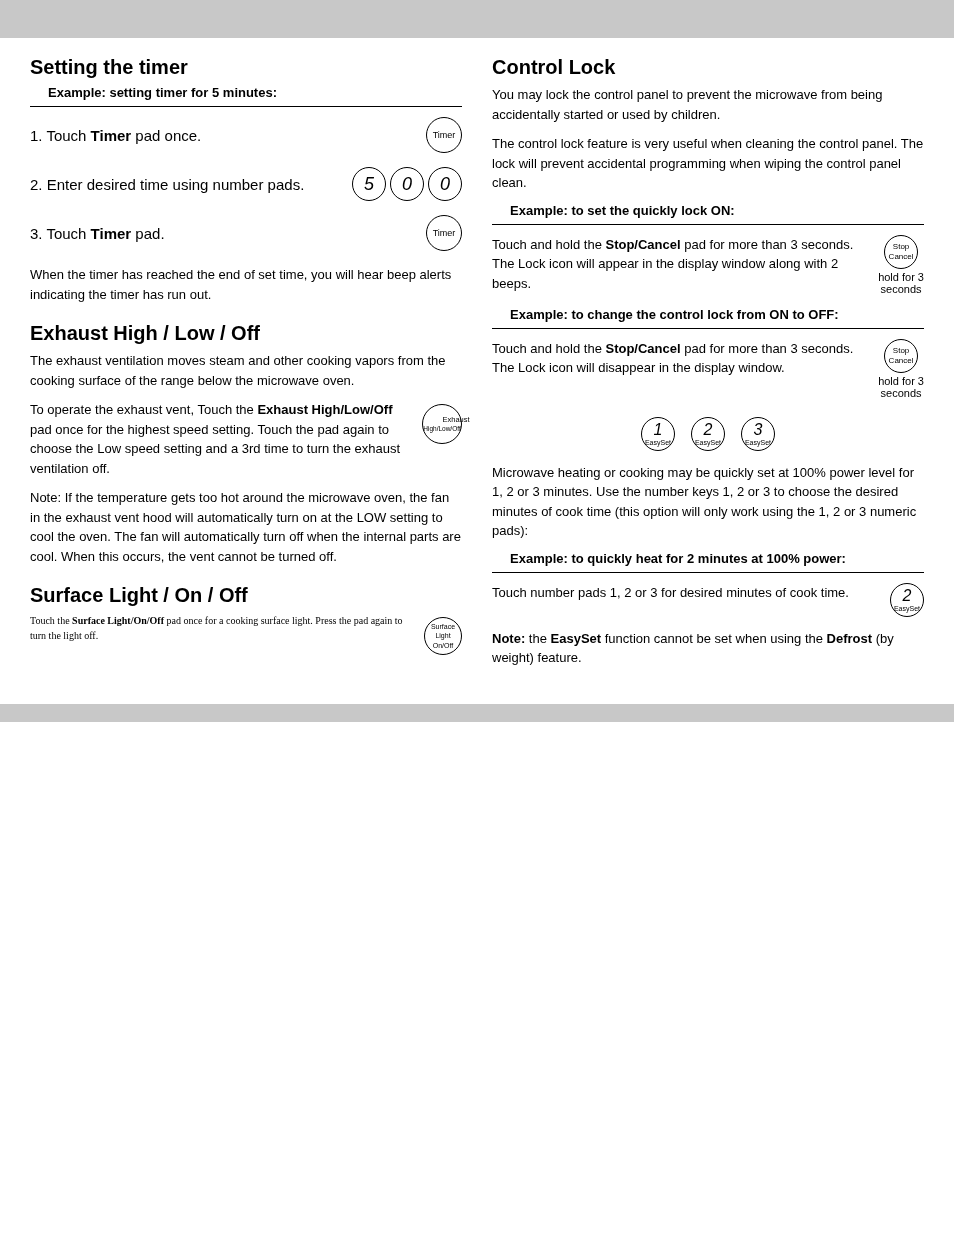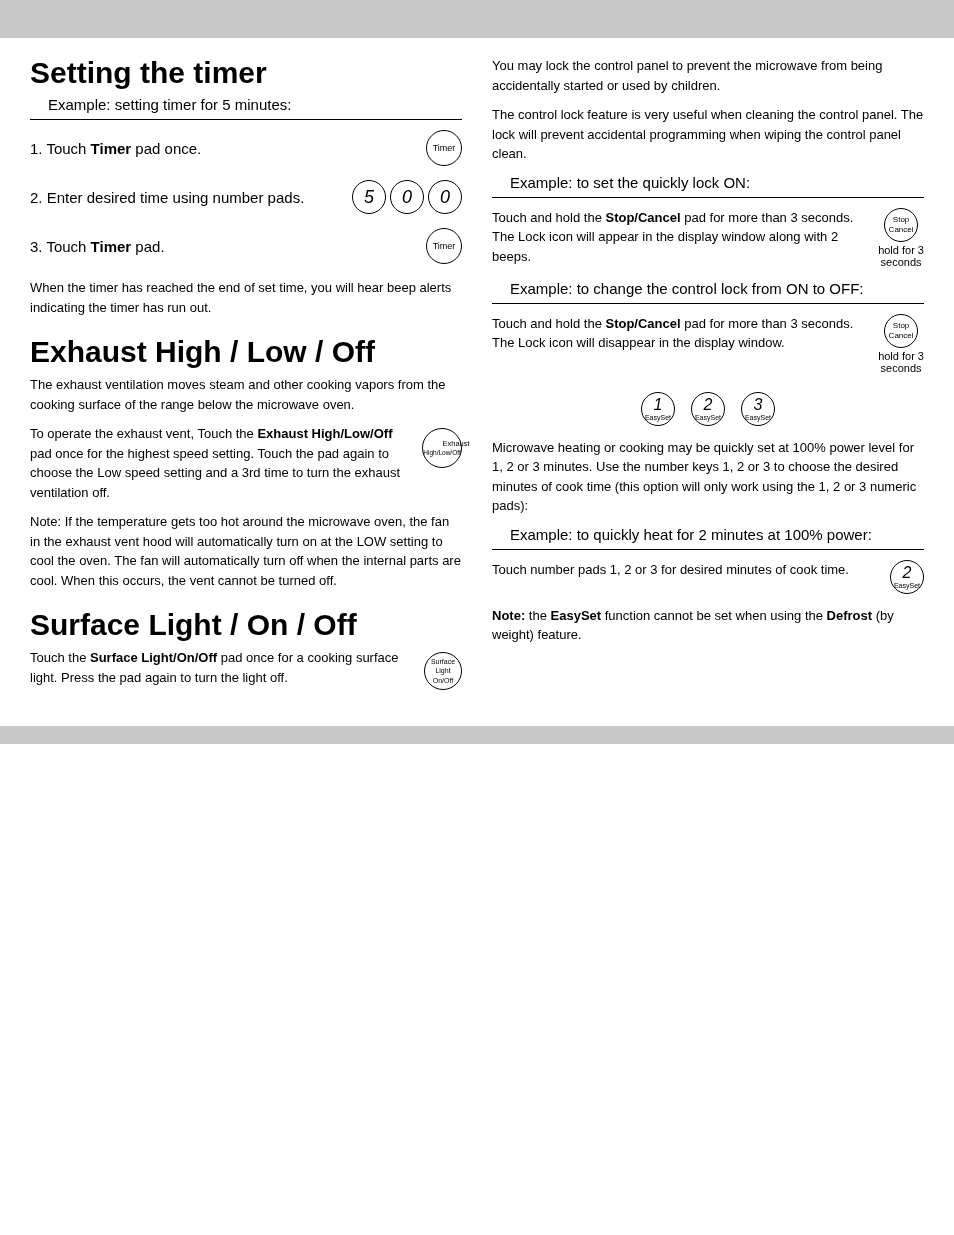--- a/index.html
+++ b/index.html
@@ -35,28 +35,28 @@
       flex: 1;
       min-width: 0;
     }
 
     .right-column {
       flex: 1;
       min-width: 0;
     }
 
     .section-title {
-      font-size: 30px;
+      font-size: 20px;
       font-weight: bold;
       margin-bottom: 6px;
     }
 
     .section-subtitle {
-      font-weight: normal;
-      font-size: 15px;
+      font-weight: bold;
+      font-size: 13px;
       margin-bottom: 6px;
       padding-left: 18px;
     }
 
     hr.section-rule {
       border: none;
       border-top: 1px solid #000;
       margin-bottom: 10px;
     }
 
@@ -206,22 +206,23 @@
     .exhaust-text b { font-weight: bold; }
 
     .surface-row {
       display: flex;
       align-items: flex-start;
       gap: 10px;
     }
 
     .surface-text {
       flex: 1;
-      font-size: 13px;
+      font-size: 10px;
       line-height: 1.5;
+      font-family: Liberation Serif, serif;
     }
 
     .surface-text b { font-weight: bold; }
 
     .section-gap { margin-bottom: 18px; }
   </style>
 </head>
 <body>
 
 <div class="top-bar"></div>
@@ -312,20 +313,21 @@
           </div>
         </div>
       </div>
     </div>
 
   </div>
 
   <div class="right-column">
 
     <div class="section-gap">
+      <div class="section-title">Control Lock</div>
       <div class="paragraph">You may lock the control panel to prevent the microwave from being accidentally started or used by children.</div>
       <div class="paragraph">The control lock feature is very useful when cleaning the control panel. The lock will prevent accidental programming when wiping the control panel clean.</div>
 
       <div>
         <div class="section-subtitle">Example: to set the quickly lock ON:</div>
         <hr class="section-rule">
         <div class="control-lock-row">
           <div class="control-lock-text">
             Touch and hold the <b>Stop/Cancel</b> pad for more than 3 seconds. The Lock icon will appear in the display window along with 2 beeps.
           </div>

